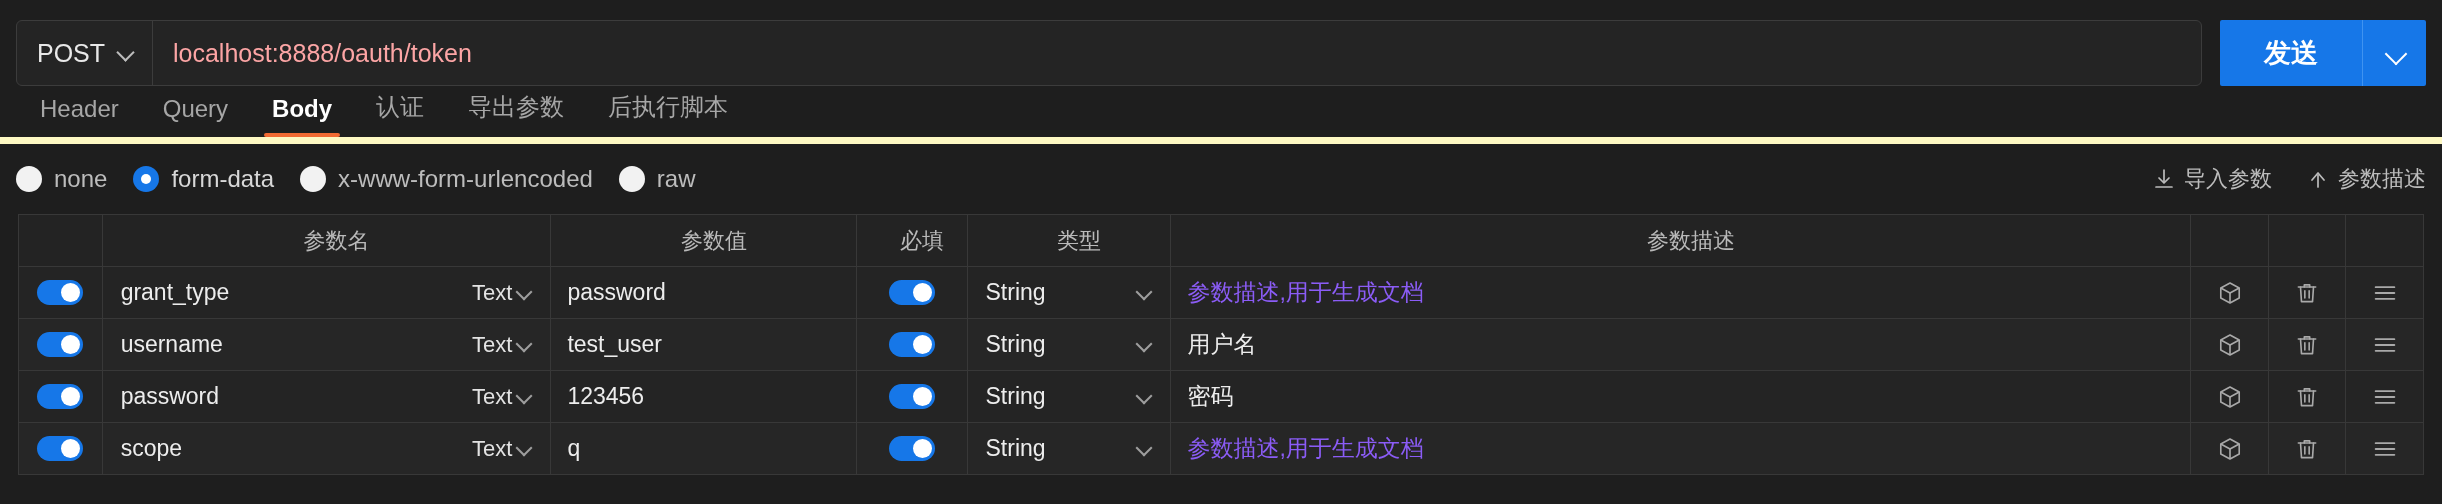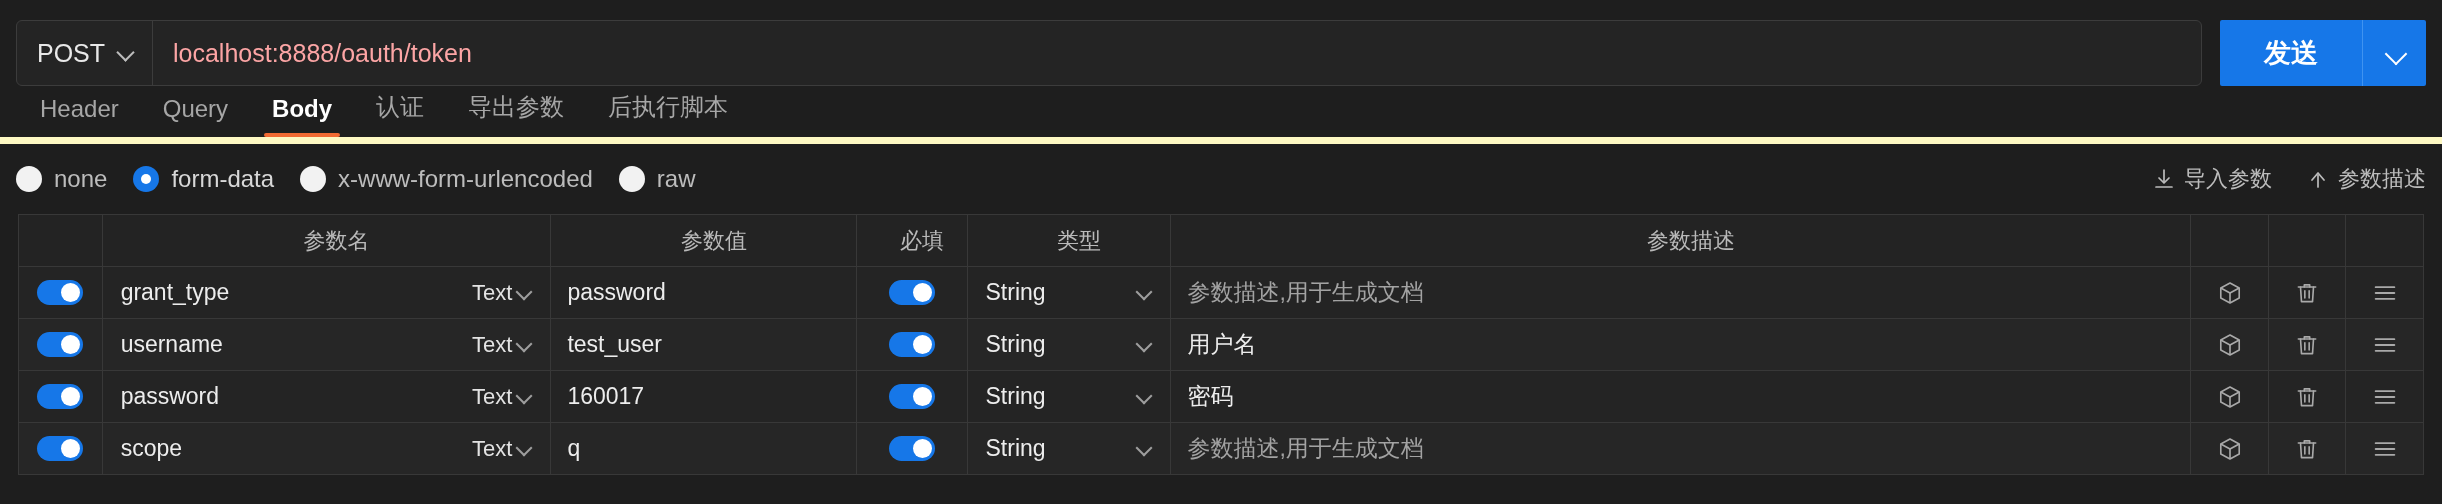--- a/index.html
+++ b/index.html
@@ -151,21 +151,21 @@
   .mini-chev::before {
     content:""; position:absolute; left:0px; top:0px;
     width: 10px; height: 10px;
     border-right: 2px solid #9e9e9e; border-bottom: 2px solid #9e9e9e;
     transform: rotate(45deg);
   }
   .val-txt { color: #ededed; font-size: 23px; }
   .sel-cell { display:flex; align-items:center; height:100%; padding: 0 18px; }
   .sel-txt { flex: 1 1 auto; color: #ededed; font-size: 23px; }
   .desc-txt { color: #ededed; font-size: 23px; }
-  .desc-txt.ph { color: #a3a3a3; }
+  .desc-txt.ph { color: #8b5cf6; }
 
   .icon-cell { display:flex; align-items:center; justify-content:center; height:100%; cursor:pointer; }
   .icon-cell svg { display:block; }
 </style>
 </head>
 <body>
 
 <div class="urlbar-row">
   <div class="url-box">
     <div class="method-select">
@@ -410,21 +410,21 @@
     </td>
     <td>
       <div class="name-cell">
         <span class="name-txt">password</span>
         <span class="type-mini">Text</span>
         <span class="mini-chev"></span>
       </div>
     </td>
     <td>
       <div class="cell-pad">
-              <span class="val-txt">160017</span>
+              <span class="val-txt">123456</span>
             </div>
     </td>
     <td>
       <div class="toggle-cell">
               <div class="toggle"></div>
             </div>
     </td>
     <td>
       <div class="sel-cell">
         <span class="sel-txt">String</span>

